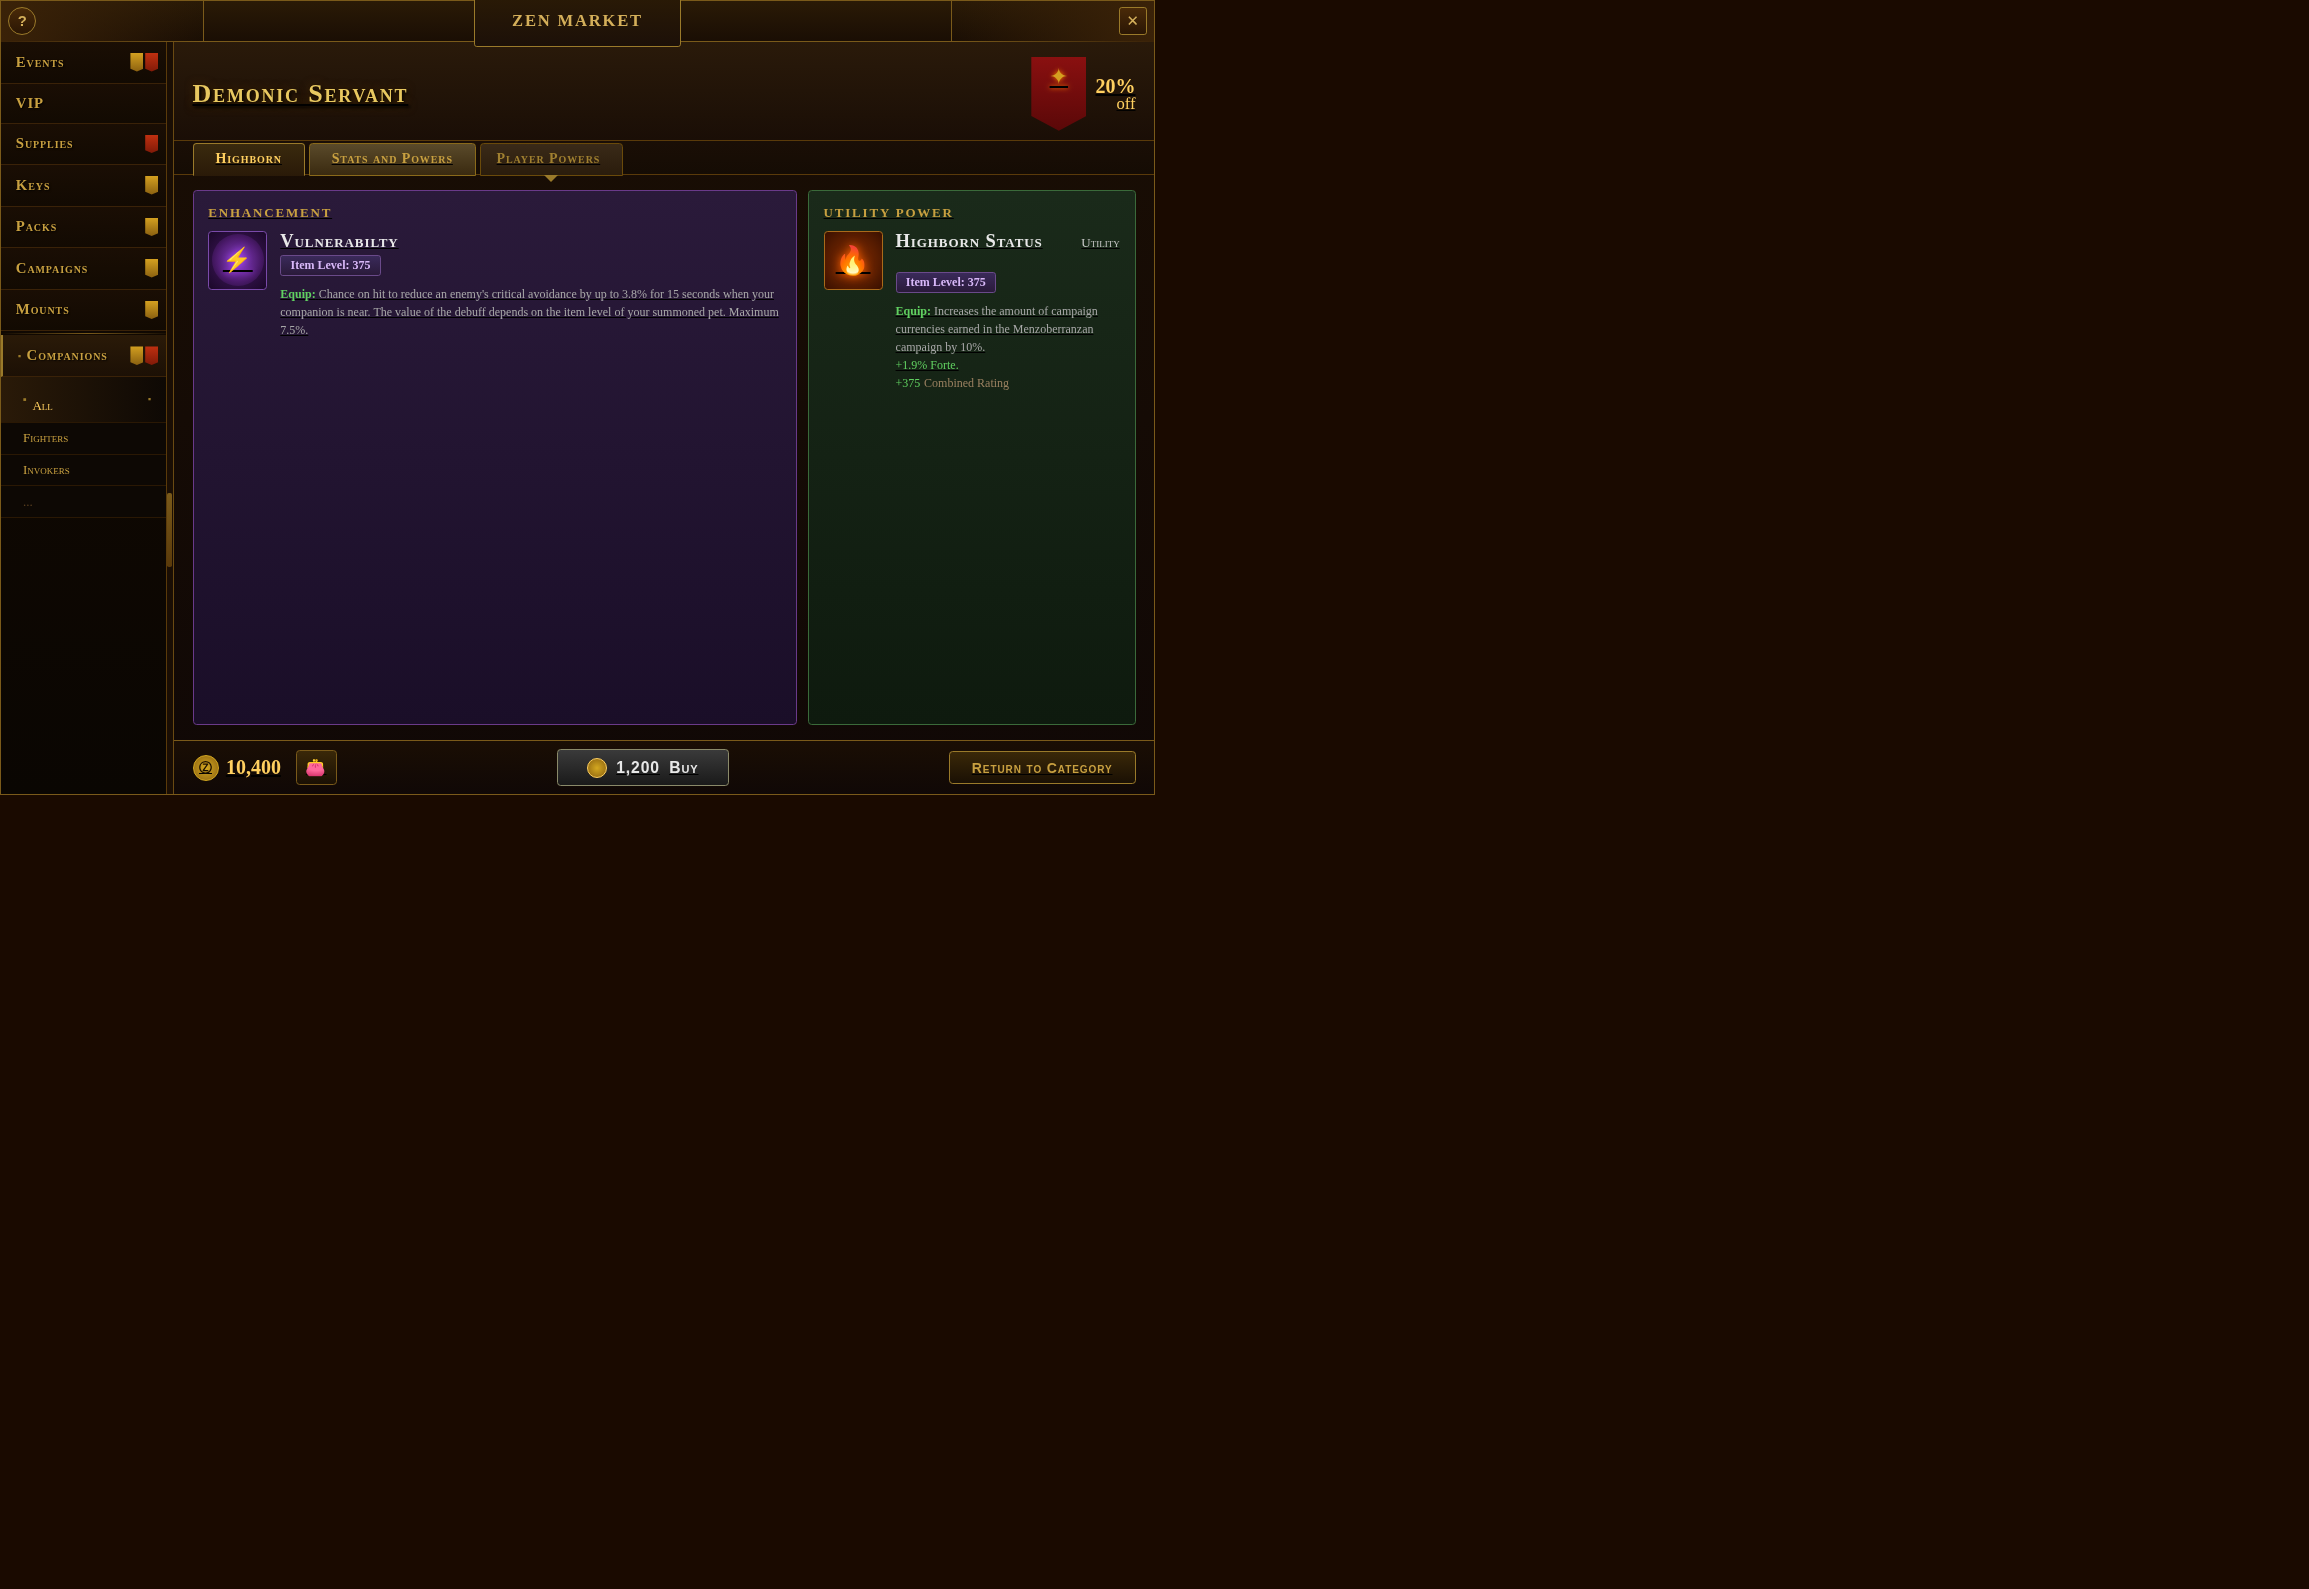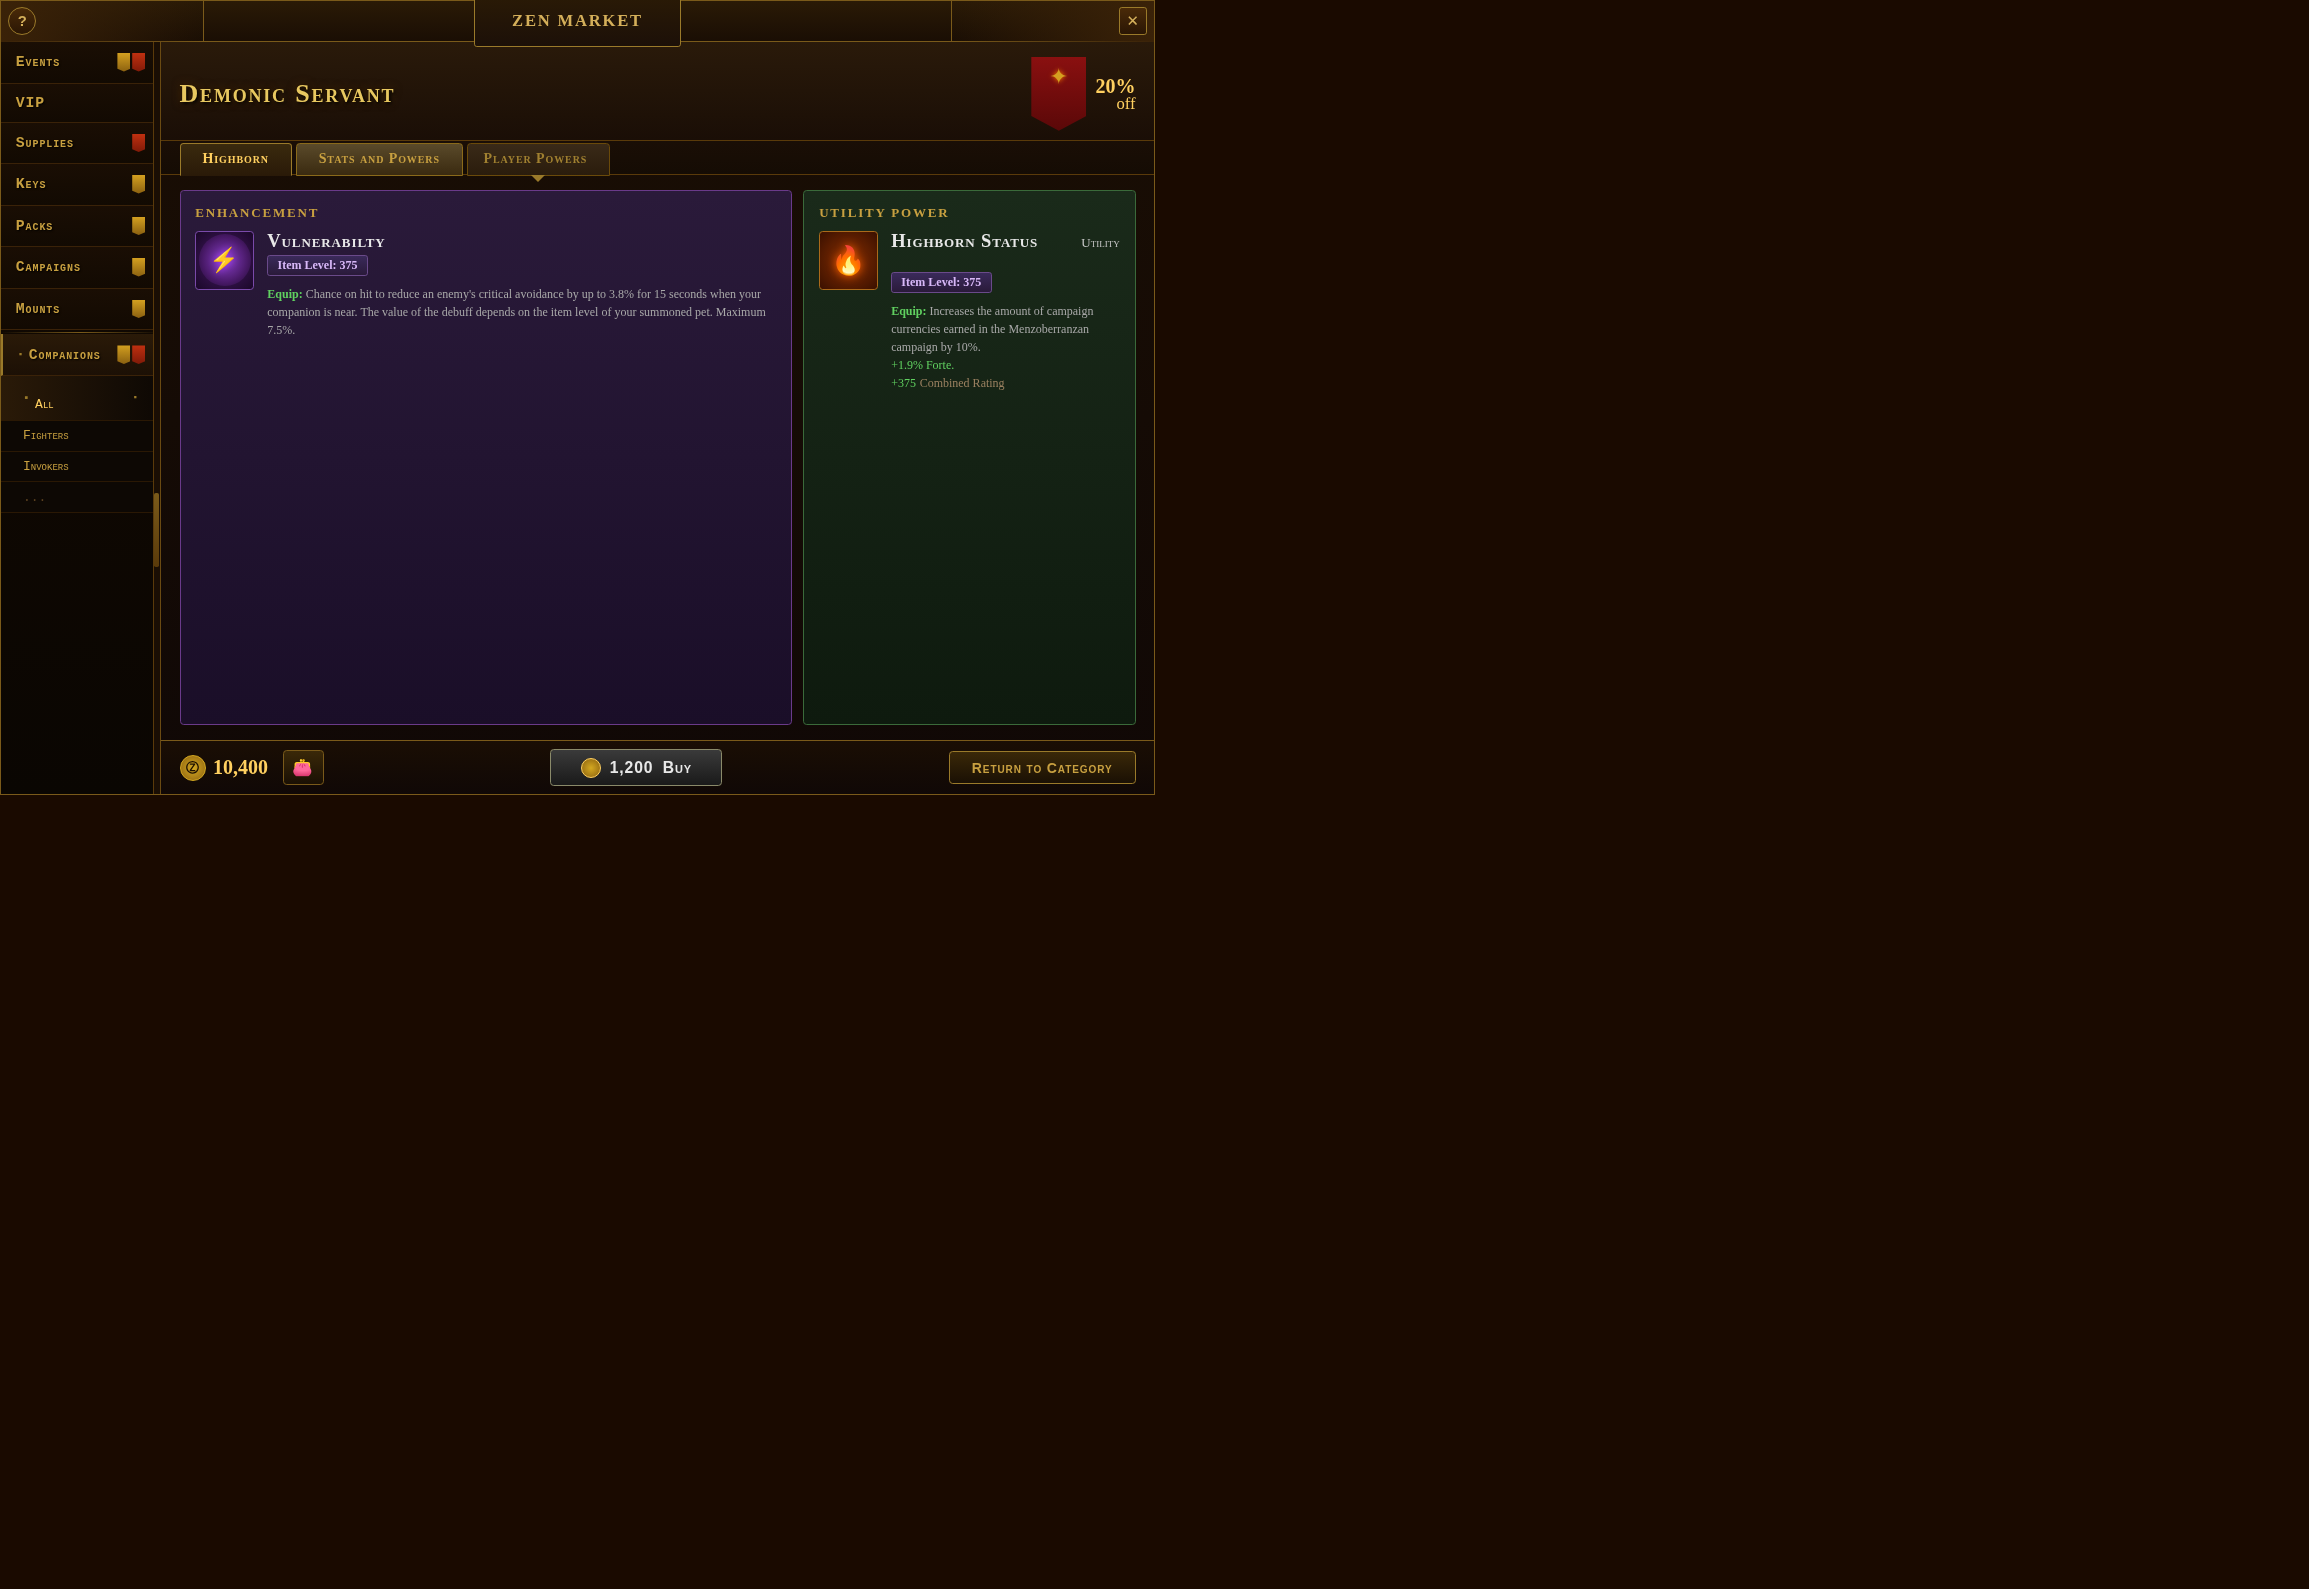--- a/index.html
+++ b/index.html
@@ -111,28 +111,27 @@
 
     
     .main-content {
       display: flex;
       flex: 1;
       overflow: hidden;
     }
 
     
     .sidebar {
-      width: 160px;
+      width: 173px;
       background: linear-gradient(180deg, #140a02 0%, #0a0602 100%);
       border-right: 1.8px solid #6a4a12;
       display: flex;
       flex-direction: column;
       position: relative;
       overflow: hidden;
-      font-family: Liberation Mono, monospace;
     }
 
     .sidebar-scroll {
       position: absolute;
       right: 0;
       top: 0;
       bottom: 0;
       width: 7.4px;
       background: #1a0e04;
       border-left: 0.9px solid #5a3a0a;
@@ -232,20 +231,21 @@
       font-size: 9.2px;
     }
 
     
     .right-panel {
       flex: 1;
       display: flex;
       flex-direction: column;
       background: linear-gradient(180deg, #1a0e04 0%, #100806 100%);
       position: relative;
+      text-decoration: underline;
     }
 
     
     .item-header {
       padding: 14.8px 18.5px 9.2px;
       background: linear-gradient(180deg, #2a1a0a 0%, #1a0e06 100%);
       border-bottom: 1.8px solid #5a3a0a;
       display: flex;
       align-items: center;
       justify-content: space-between;

